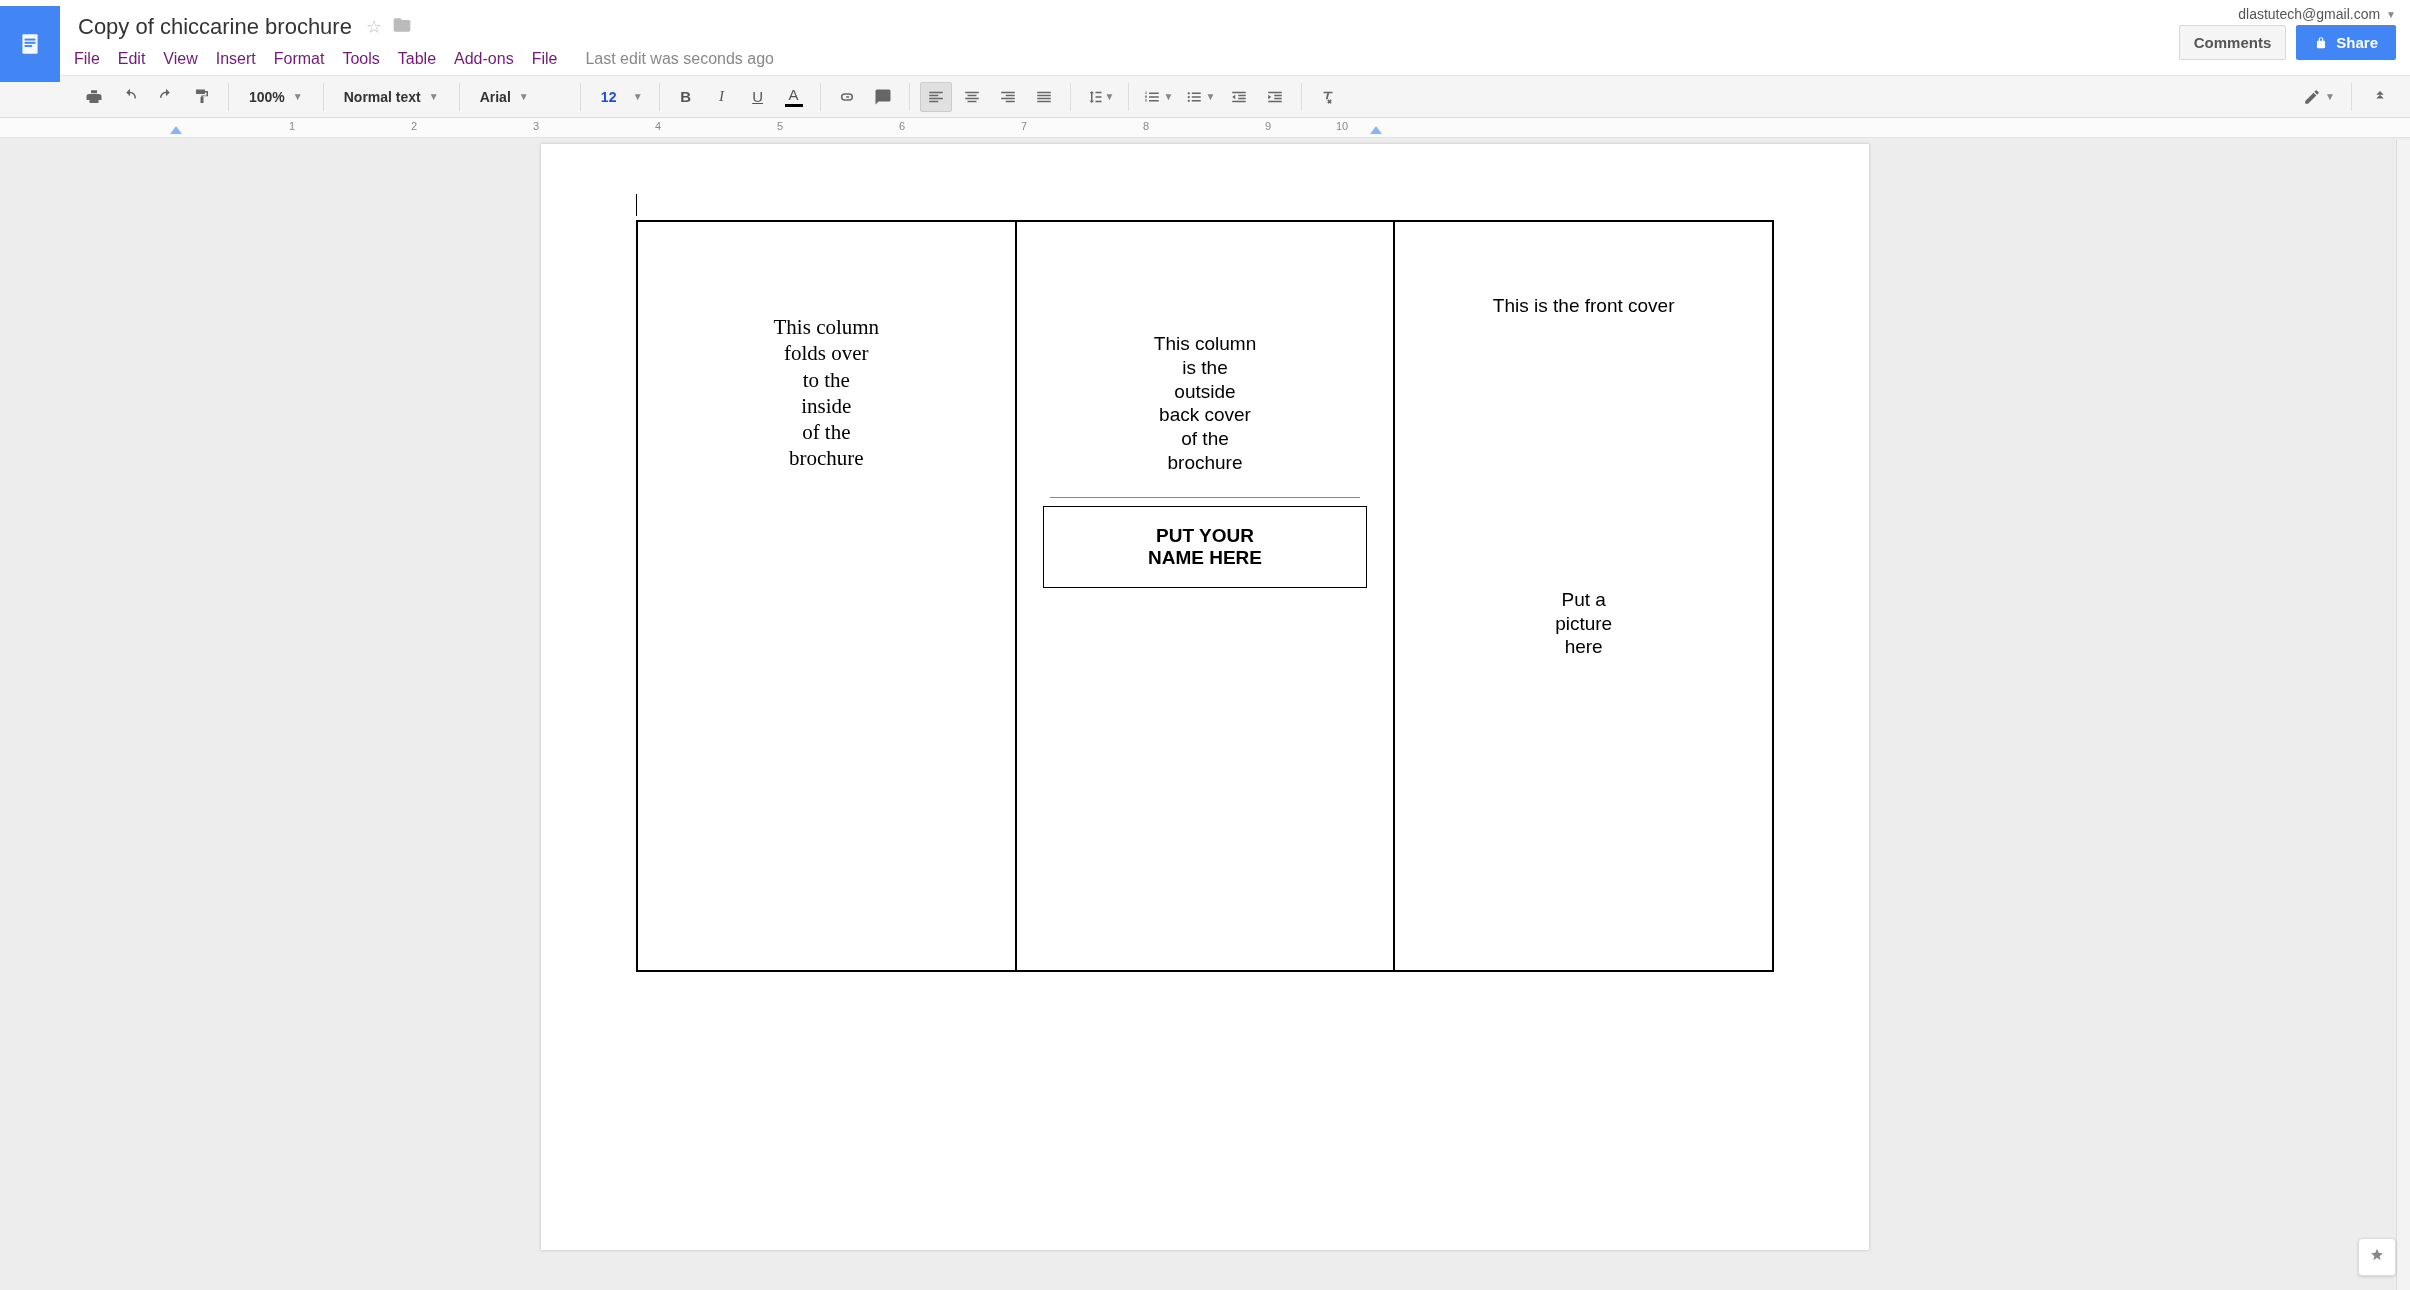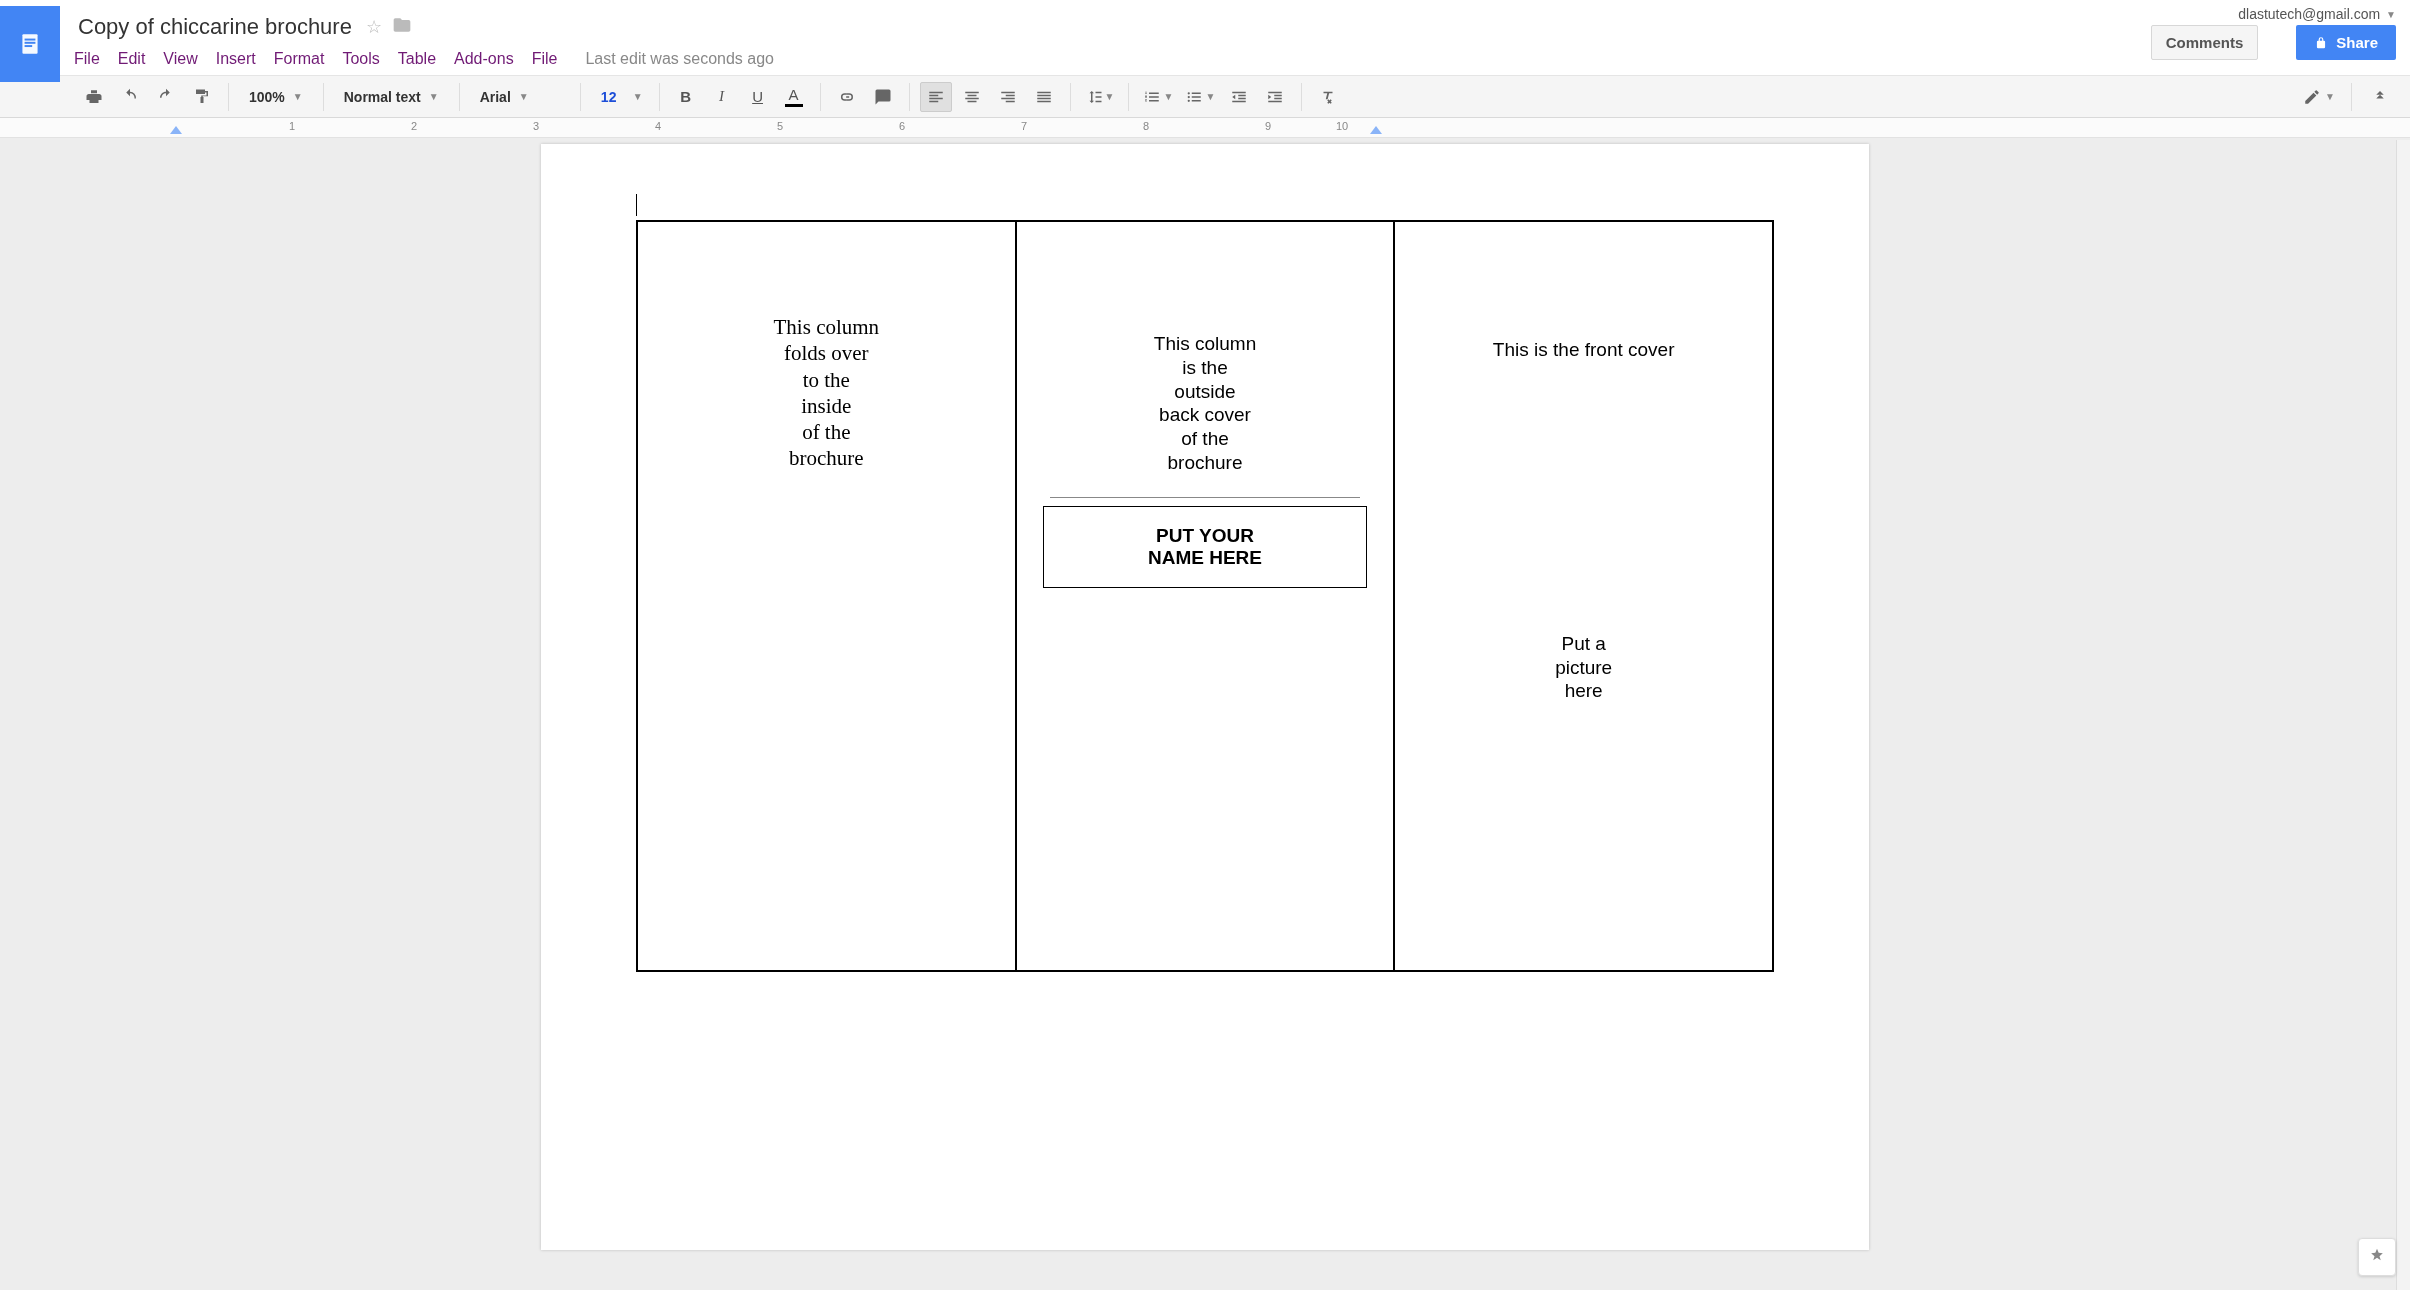--- a/index.html
+++ b/index.html
@@ -48,21 +48,21 @@
   .account-email { font-size:14px; color:#555; display:flex; align-items:center; gap:6px; cursor:pointer;}
   .acct-caret { font-size:10px; color:#888;}
   .topbtns { display:flex; gap:10px; }
   .btn-comments {
     background:#f5f5f5; border:1px solid #d7d7d7; border-radius:2px;
     padding:8px 14px; font-size:15px; font-weight:bold; color:#555; cursor:pointer;margin-left:31px;
   }
   .btn-share {
     background:#4285f4; color:#fff; border:none; border-radius:2px;
     padding:8px 18px; font-size:15px; font-weight:bold; cursor:pointer;
-    display:flex; align-items:center; gap:8px;margin-left:28px;
+    display:flex; align-items:center; gap:8px;
   }
   .btn-share svg { width:14px; height:14px; fill:#fff;}
   
   .toolbar {
     background:#f5f5f5;
     border-bottom:1px solid #d9d9d9;
     padding: 4px 14px;
     display:flex; align-items:center; gap:4px;
     height:42px;
   }
@@ -133,21 +133,21 @@
   .brochure .col {
     flex:1; border-right:2px solid #000;
     padding:30px 16px 16px;
     display:flex; flex-direction:column; align-items:center;
   }
   .brochure .col:last-child{ border-right:none;}
   .serif { font-family: Georgia, 'Times New Roman', serif; font-size:21px; text-align:center; line-height:1.25;}
   .sans { font-family: Arial, sans-serif; font-size:19px; text-align:center; line-height:1.25;}
   .col1-block{ margin-top:62px;}
   .col2-block{ margin-top:80px;}
-  .col3-title{ margin-top:86px; font-size:19px;}
+  .col3-title{ margin-top:42px; font-size:19px;}
   .hr-thin{ width:90%; border:none; border-top:1px solid #888; margin:22px 0 8px;}
   .name-box{
     width:94%; border:1.5px solid #000;
     padding:18px 8px; text-align:center;
     font-weight:bold; font-size:19px;
   }
   .pic-block{ margin-top:270px; font-size:19px;}
   
   .explore {
     position:fixed; right:14px; bottom:14px;

